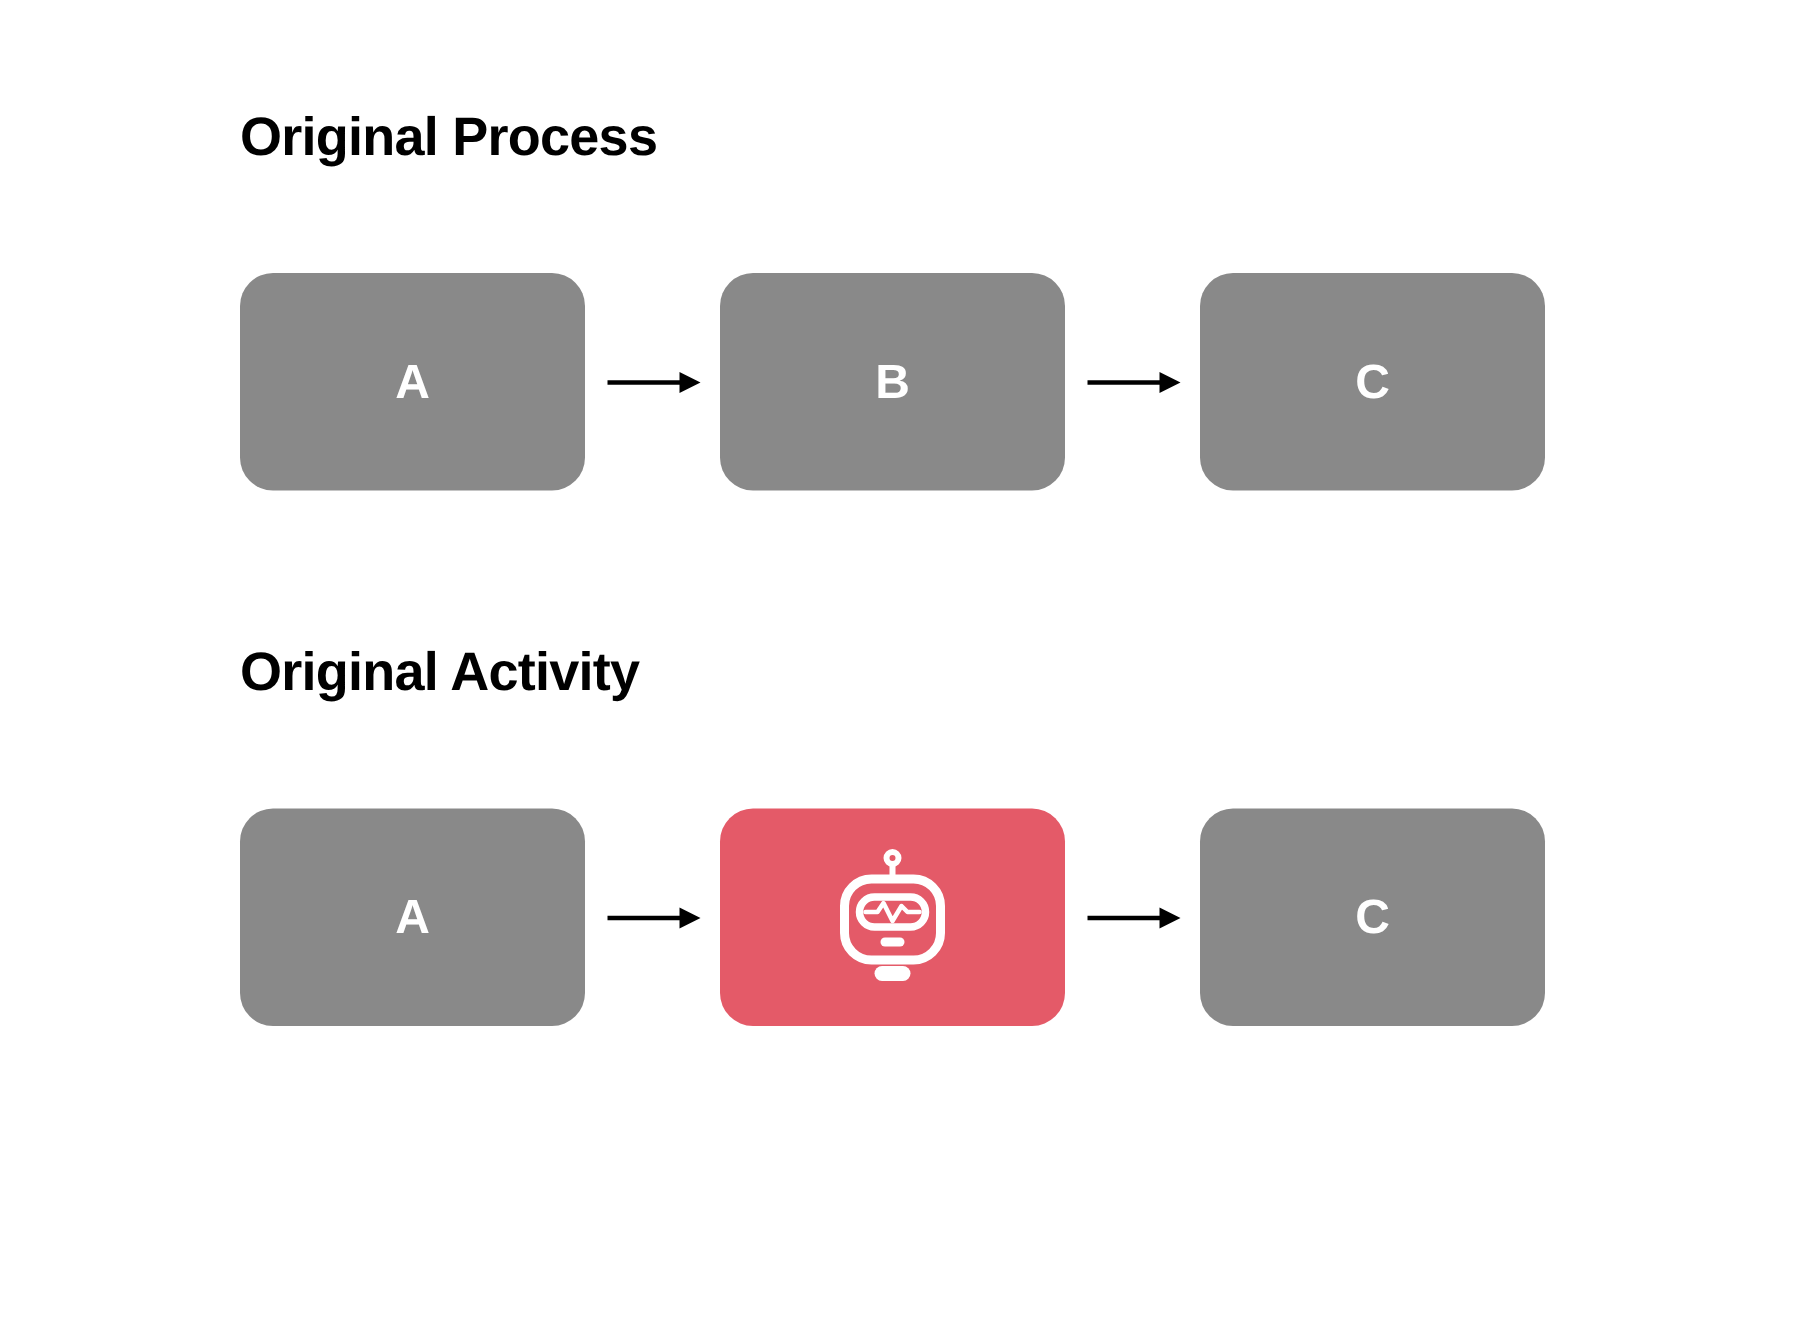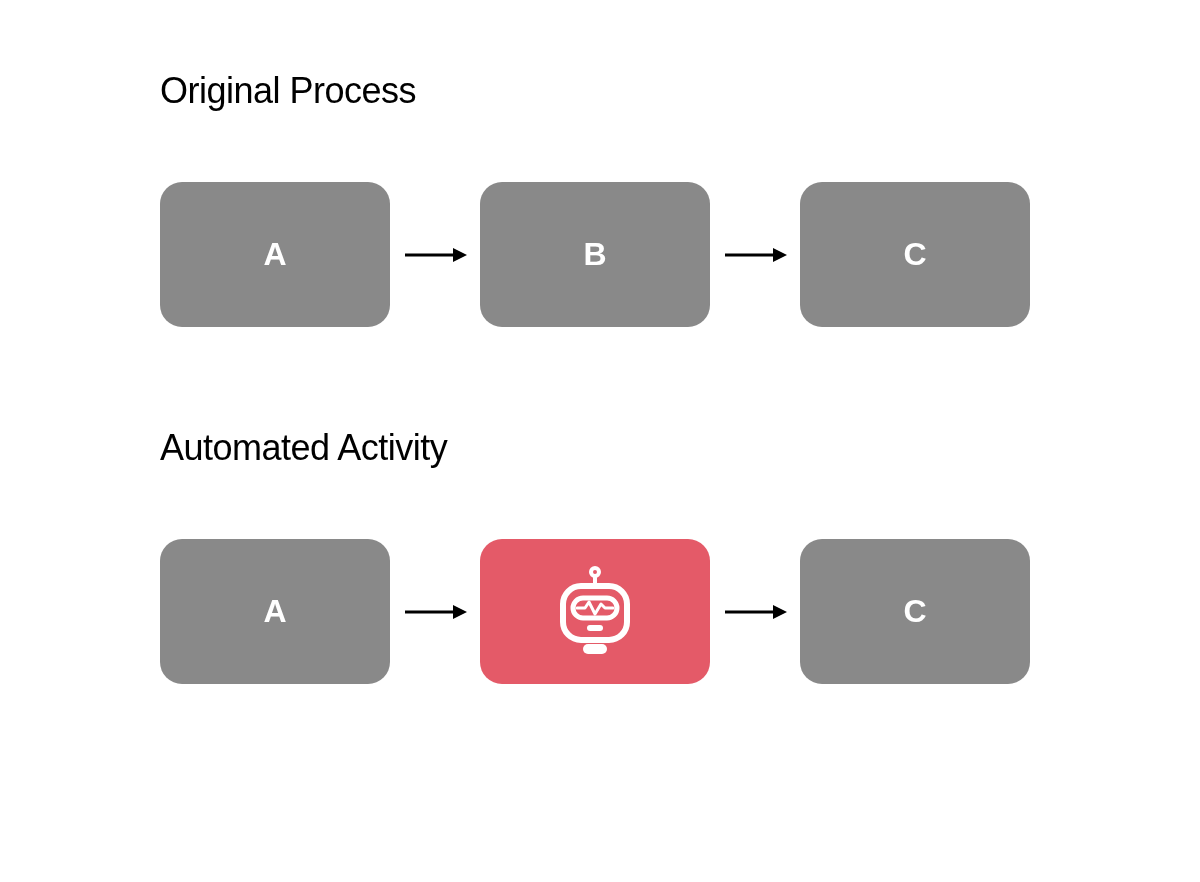--- a/index.html
+++ b/index.html
@@ -13,21 +13,21 @@
       width: 1200px;
       height: 882px;
       padding: 70px 160px;
       border-radius: 30px;
     }
     .section {
       margin-bottom: 100px;
     }
     .section-title {
       font-size: 36px;
-      font-weight: 400;
+      font-weight: 700;
       color: #000000;
       margin-bottom: 70px;
       letter-spacing: -0.5px;
     }
     .flow {
       display: flex;
       align-items: center;
       gap: 0;
     }
     .box {
@@ -87,21 +87,21 @@
         <polygon points="50,3 64,10 50,17" fill="#000000"></polygon>
       </svg>
     </div>
     <div class="box box-gray">
       <span>C</span>
     </div>
   </div>
 </div>
 
 <div class="section">
-  <h2 class="section-title">Automated Activity</h2>
+  <h2 class="section-title">Original Activity</h2>
   <div class="flow">
     <div class="box box-gray">
       <span>A</span>
     </div>
     <div class="arrow">
       <svg viewBox="0 0 65 20">
         <line x1="2" y1="10" x2="54" y2="10" stroke="#000000" stroke-width="3"></line>
         <polygon points="50,3 64,10 50,17" fill="#000000"></polygon>
       </svg>
     </div>

